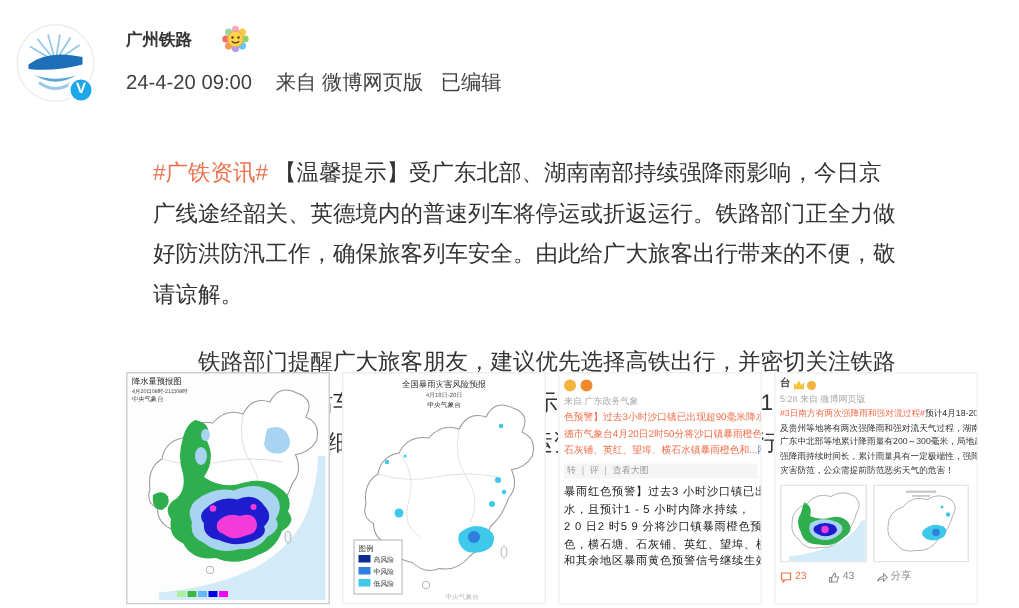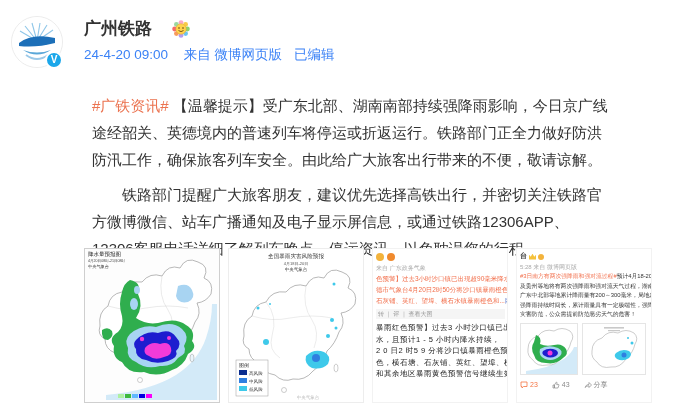--- a/index.html
+++ b/index.html
@@ -5,30 +5,30 @@
   html,body{margin:0;padding:0;}
   body{font-family:"Liberation Sans","DejaVu Sans",sans-serif;background:#fff;}
   .screen{position:relative;width:679px;height:405px;background:#fff;overflow:hidden;}
 
   
   .avatar-wrap{position:absolute;left:11px;top:16px;width:52px;height:52px;border-radius:50%;
     border:1px solid #ececec;overflow:hidden;background:#fff;box-sizing:border-box;}
   .v-badge{position:absolute;left:45px;top:51px;width:18px;height:18px;border-radius:50%;
     background:#1ba7ea;border:2px solid #fff;box-sizing:border-box;color:#fff;font-size:10px;
     font-weight:bold;display:flex;align-items:center;justify-content:center;line-height:1;}
-  .username{position:absolute;left:84px;top:17px;font-size:17px;font-weight:700;color:#333;
+  .username{position:absolute;left:84px;top:17px;font-size:11px;font-weight:700;color:#333;
     display:flex;align-items:center;gap:20px;}
-  .meta{position:absolute;left:84px;top:46px;font-size:13.5px;color:#3b82f6;}
+  .meta{position:absolute;left:84px;top:46px;font-size:13.5px;color:#404040;}
   .meta .sp{margin-left:12px;}
   .meta .sp2{margin-left:8px;}
 
   
   .post-text{position:absolute;left:84px;top:84px;width:534px;font-size:15px;line-height:27px;
     color:#333;}
-  .post-text p{margin:8px;}
+  .post-text p{margin:18px;}
   .par2{text-indent:2em;}
   .hashtag{color:#eb7350;margin-right:4px;}
   .article-link{color:#eb7350;white-space:nowrap;}
   .article-link svg{vertical-align:-2px;margin:0 2px 0 4px;}
 
   
   .images-row{position:absolute;left:84px;top:248px;display:flex;gap:8px;}
   .thumb{width:136px;height:155px;background:#fff;overflow:hidden;position:relative;
     box-sizing:border-box;flex:0 0 auto;}
 

